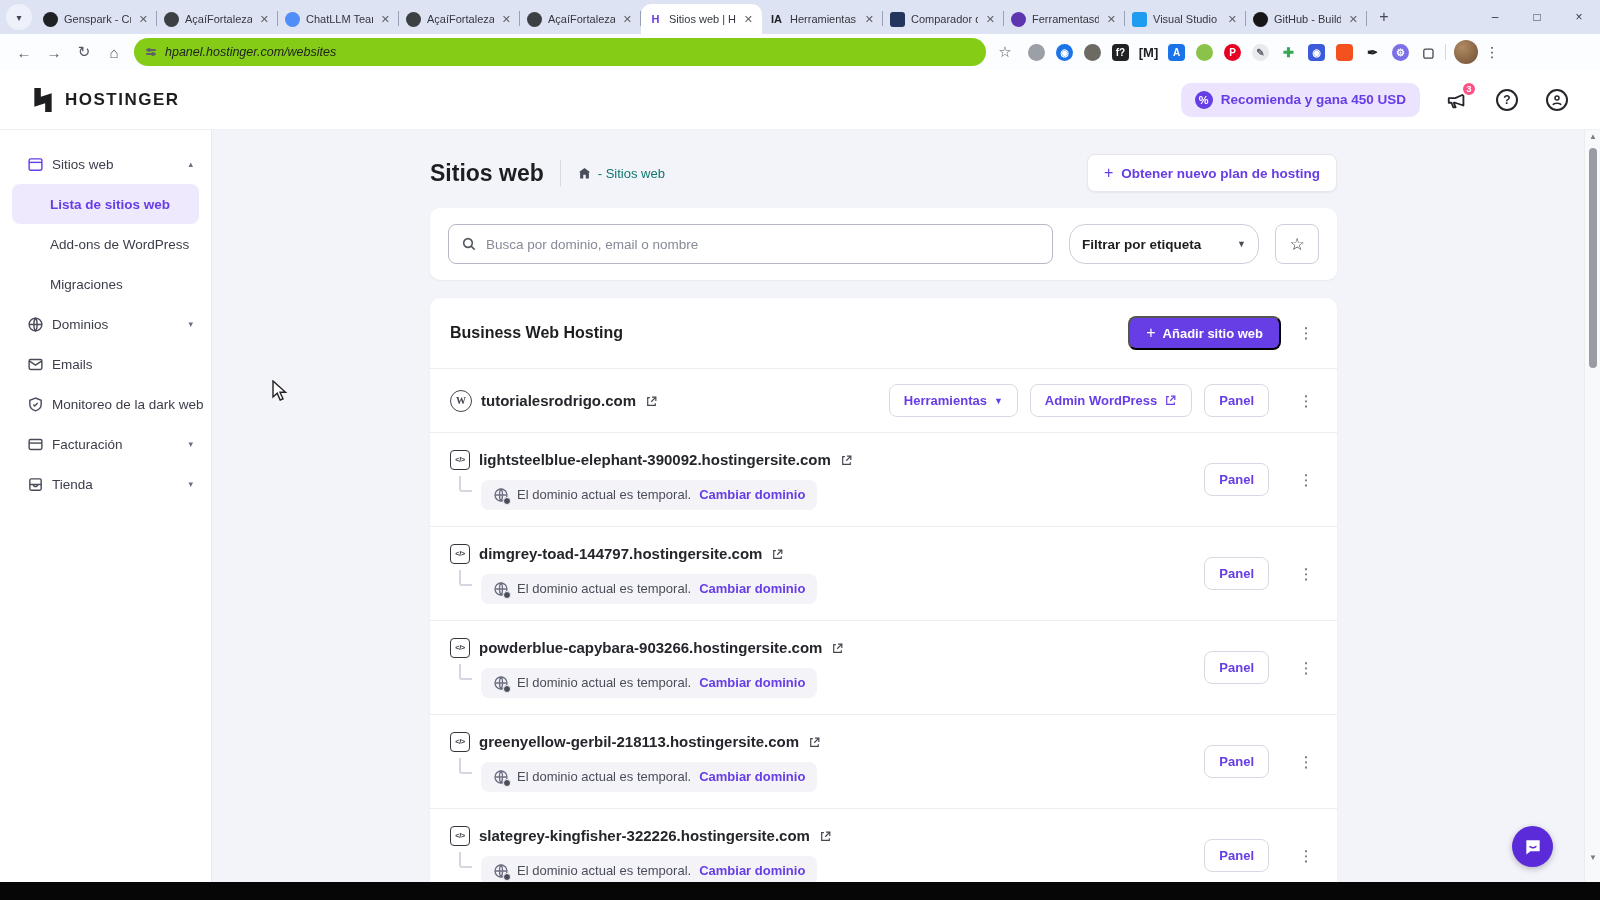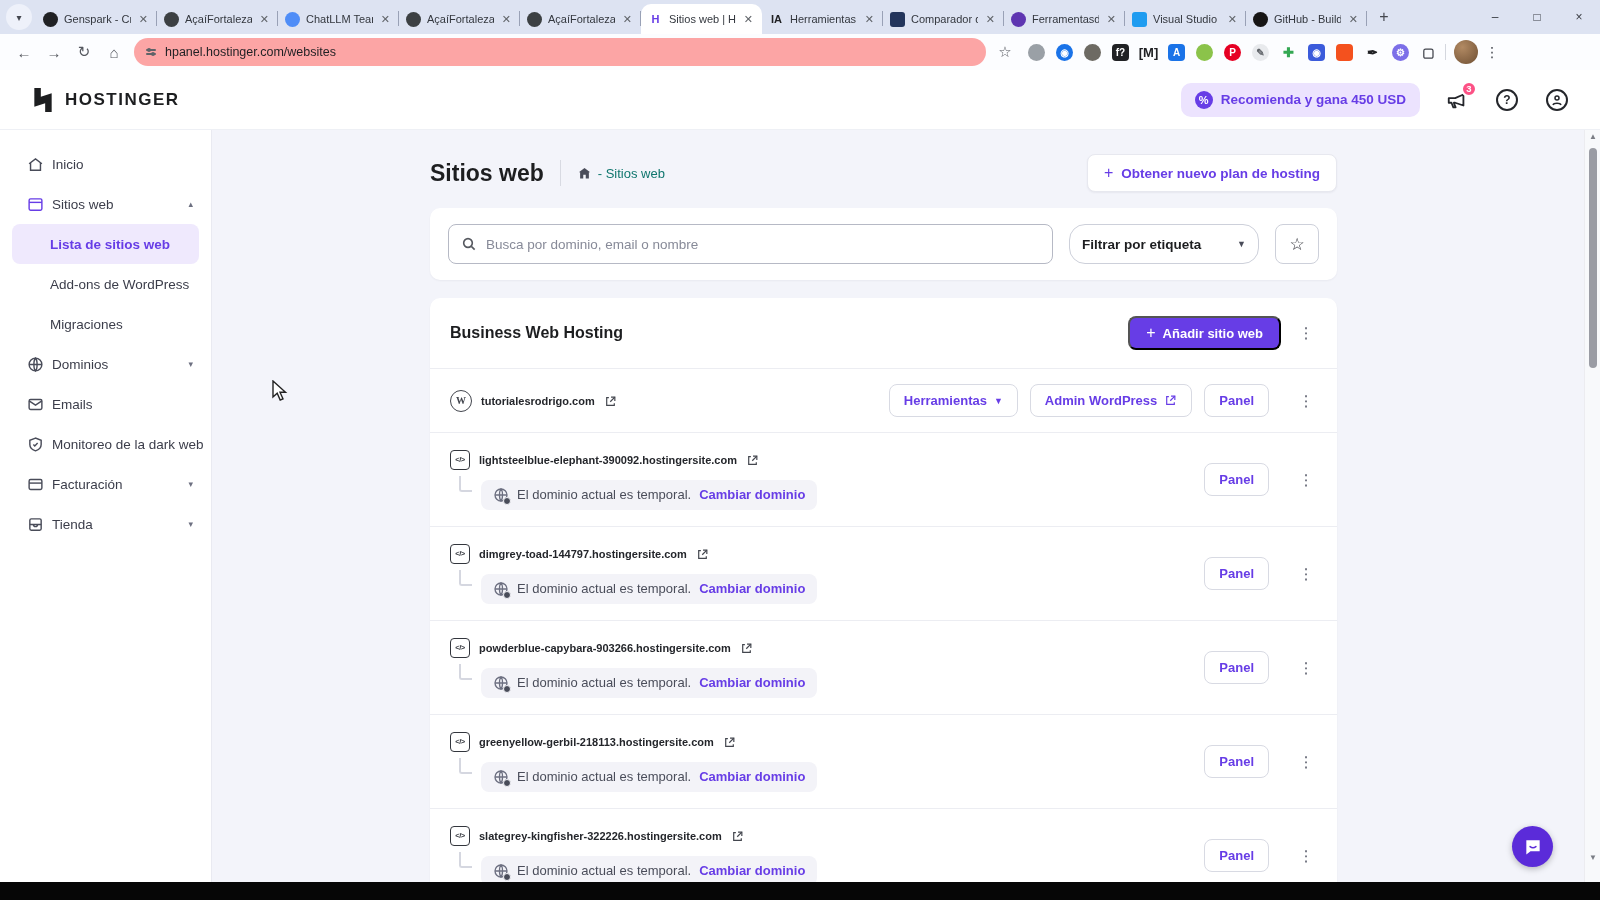--- a/index.html
+++ b/index.html
@@ -22,22 +22,22 @@
   .tab .t-close { font-size:11px; color:#5f6368; padding:0 2px; }
   .newtab-btn { width:26px; height:26px; margin:0 0 4px 4px; display:flex; align-items:center;
     justify-content:center; font-size:16px; color:#44474f; border-radius:50%; }
   .win-controls { margin-left:auto; display:flex; align-self:flex-start; height:34px; }
   .win-controls span { width:42px; height:34px; display:flex; align-items:center; justify-content:center;
     font-size:12px; color:#3a3d44; }
 
   .toolbar { height:36px; background:#fcfdff; display:flex; align-items:center; padding:0 10px; gap:2px; }
   .nav-btn { width:28px; height:28px; border-radius:50%; display:flex; align-items:center; justify-content:center;
     font-size:15px; color:#55585f; flex:0 0 auto; }
-  .omnibox { width:852px; height:28px; background:#fca5a5; border-radius:14px; margin-left:4px;
-    display:flex; align-items:center; gap:9px; padding:0 12px; flex:0 0 auto; }
+  .omnibox { width:852px; height:28px; background:#84cc16; border-radius:14px; margin-left:4px;
+    display:flex; align-items:center; gap:9px; padding:0 12px; flex:0 0 auto;font-style:italic; }
   .site-info { display:flex; flex-direction:column; gap:2px; }
   .site-info i { display:block; width:10px; height:1.6px; background:#5f6368; border-radius:2px; position:relative; }
   .site-info i::after { content:''; position:absolute; width:4px; height:4px; border-radius:50%; background:#5f6368; top:-1.2px; }
   .site-info i:nth-child(1)::after { left:1px; } .site-info i:nth-child(2)::after { right:1px; }
   .url-text { font-size:12.5px; color:#1f2023; }
   .bookmark-star { width:26px; height:26px; display:flex; align-items:center; justify-content:center;
     font-size:15px; color:#55585f; margin:0 4px; }
   .ext-row { display:flex; align-items:center; gap:11px; margin-left:4px; }
   .ext { width:17px; height:17px; display:flex; align-items:center; justify-content:center;
     font-size:10px; font-weight:bold; border-radius:50%; flex:0 0 auto; }
@@ -114,21 +114,21 @@
 
   .site-row { border-top:1px solid #ecedf2; padding:0 20px; display:flex; align-items:center; }
   .site-row.wp { height:64px; }
   .site-row.temp { height:94px; }
   .site-left { display:flex; flex-direction:column; justify-content:center; gap:6px; flex:1; min-width:0; }
   .dom-line { display:flex; align-items:center; gap:9px; }
   .wp-icon { width:22px; height:22px; border-radius:50%; border:1.6px solid #43464e; color:#43464e;
     font-size:10px; font-weight:bold; display:flex; align-items:center; justify-content:center; font-family:"Liberation Serif",serif; }
   .code-icon { width:20px; height:20px; border-radius:4px; border:1.6px solid #33363d; color:#33363d;
     font-size:7.5px; font-weight:bold; display:flex; align-items:center; justify-content:center; letter-spacing:-0.5px; }
-  .domain { font-size:11px; font-weight:bold; color:#24262b; }
+  .domain { font-size:15px; font-weight:bold; color:#24262b; }
   .ext-link { width:13px; height:13px; color:#43464e; }
   .temp-line { display:flex; align-items:flex-start; }
   .connector { width:13px; height:16px; border-left:2px solid #d5d7e0; border-bottom:2px solid #d5d7e0;
     border-radius:0 0 0 3px; margin:0 9px 0 9px; }
   .temp-pill { height:30px; background:#f3f3f8; border-radius:8px; display:flex; align-items:center;
     gap:8px; padding:0 12px; font-size:13px; color:#4a4d5a; margin-top:4px; }
   .temp-pill .link { color:#673de6; font-weight:bold; cursor:pointer; }
   .globe-badge { position:relative; width:16px; height:16px; color:#6d7081; }
   .globe-badge .dot { position:absolute; right:-2px; bottom:-2px; width:8px; height:8px; border-radius:50%;
     background:#494c59; border:1.5px solid #f3f3f8; }
@@ -284,27 +284,20 @@
         </svg>
       </span>
     </div>
   </div>
 </div>
 
 <div class="app-body">
   <div class="sidebar">
     <div id="side-items">
         <div class="side-item">
-          <span class="s-icon"><svg viewBox="0 0 24 24" fill="none" stroke="currentColor" stroke-width="2">
-              <path d="M3 11 12 4l9 7"></path>
-              <path d="M5 10v10h14V10"></path>
-            </svg></span>
-          <span>Inicio</span>
-        </div>
-        <div class="side-item">
           <span class="s-icon purple"><svg viewBox="0 0 24 24" fill="none" stroke="currentColor" stroke-width="2">
               <rect x="3" y="4" width="18" height="16" rx="2"></rect>
               <path d="M3 9h18"></path>
             </svg></span>
           <span>Sitios web</span>
           <span class="chev">▴</span>
         </div>
         <div class="side-item sub active">
           <span>Lista de sitios web</span>
         </div>

